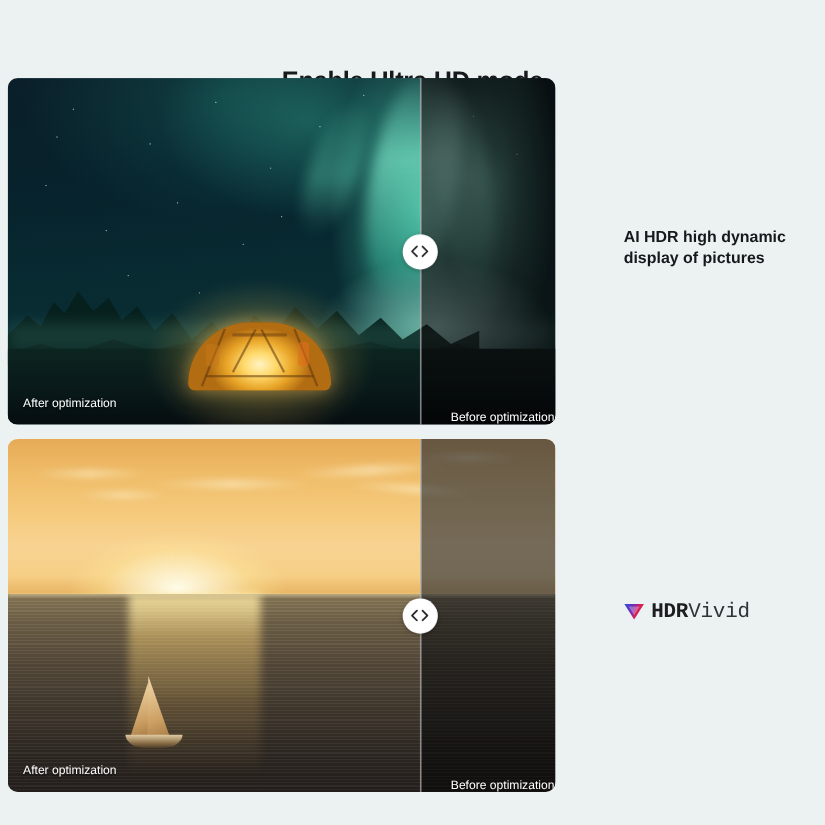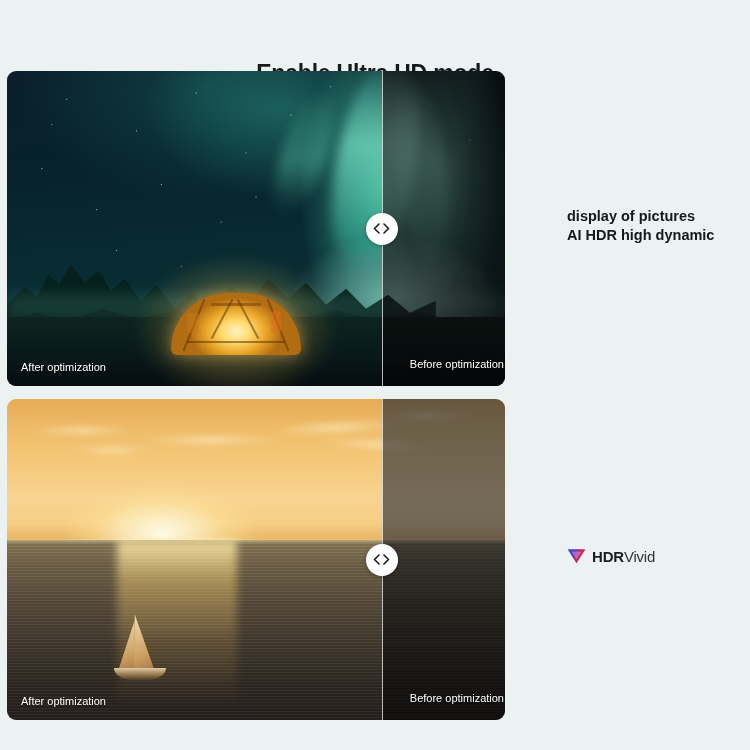--- a/index.html
+++ b/index.html
@@ -239,21 +239,21 @@
 
   
   .label-after, .label-before {
     position: absolute;
     color: #ffffff;
     font-size: 11px;
     text-shadow: 0 1px 2px rgba(0,0,0,.65);
     white-space: nowrap;
   }
   .label-after  { left: 14px;  bottom: 13px; }
-  .label-before { right: 1px;  bottom: 16px; }
+  .label-before { right: 1px;  bottom: 0; }
 
   
   .info-col {
     flex: 1 1 auto;
     position: relative;
     padding-left: 62px;
     padding-right: 16px;
     display: flex;
     flex-direction: column;
     justify-content: center;
@@ -278,24 +278,25 @@
 
   
   .hdr-logo {
     display: flex;
     align-items: center;
     gap: 6px;
     margin-bottom: 7px;
   }
   .hdr-mark { display: block; }
   .hdr-word {
-    font-size: 15px;
+    font-size: 19px;
     font-weight: bold;
     color: #1b1d1f;
     letter-spacing: -0.2px;
+    font-family: Liberation Mono, monospace;
   }
   .hdr-word .thin { font-weight: normal; color: #303437; }
 </style>
 </head>
 <body>
 
 <div class="page-title">Enable Ultra HD mode</div>
 
 <div class="feature-row row-1">
 
@@ -341,22 +342,22 @@
         <path d="M1 1 L5.5 5.5 L1 10" fill="none" stroke="#1d1f21" stroke-width="1.6" stroke-linecap="round" stroke-linejoin="round"></path>
       </svg>
     </div>
 
     <div class="label-after">After optimization</div>
     <div class="label-before">Before optimization</div>
   </div>
 
   <div class="info-col">
     <div class="info-title">
+      <div>AI HDR high dynamic</div>
       <div>display of pictures</div>
-      <div>AI HDR high dynamic</div>
     </div>
   </div>
 </div>
 
 <div class="feature-row row-2">
 
   <div class="compare-card">
     <div class="scene">
       <div class="sunset-sky">
         <div class="cloud cl1"></div>

